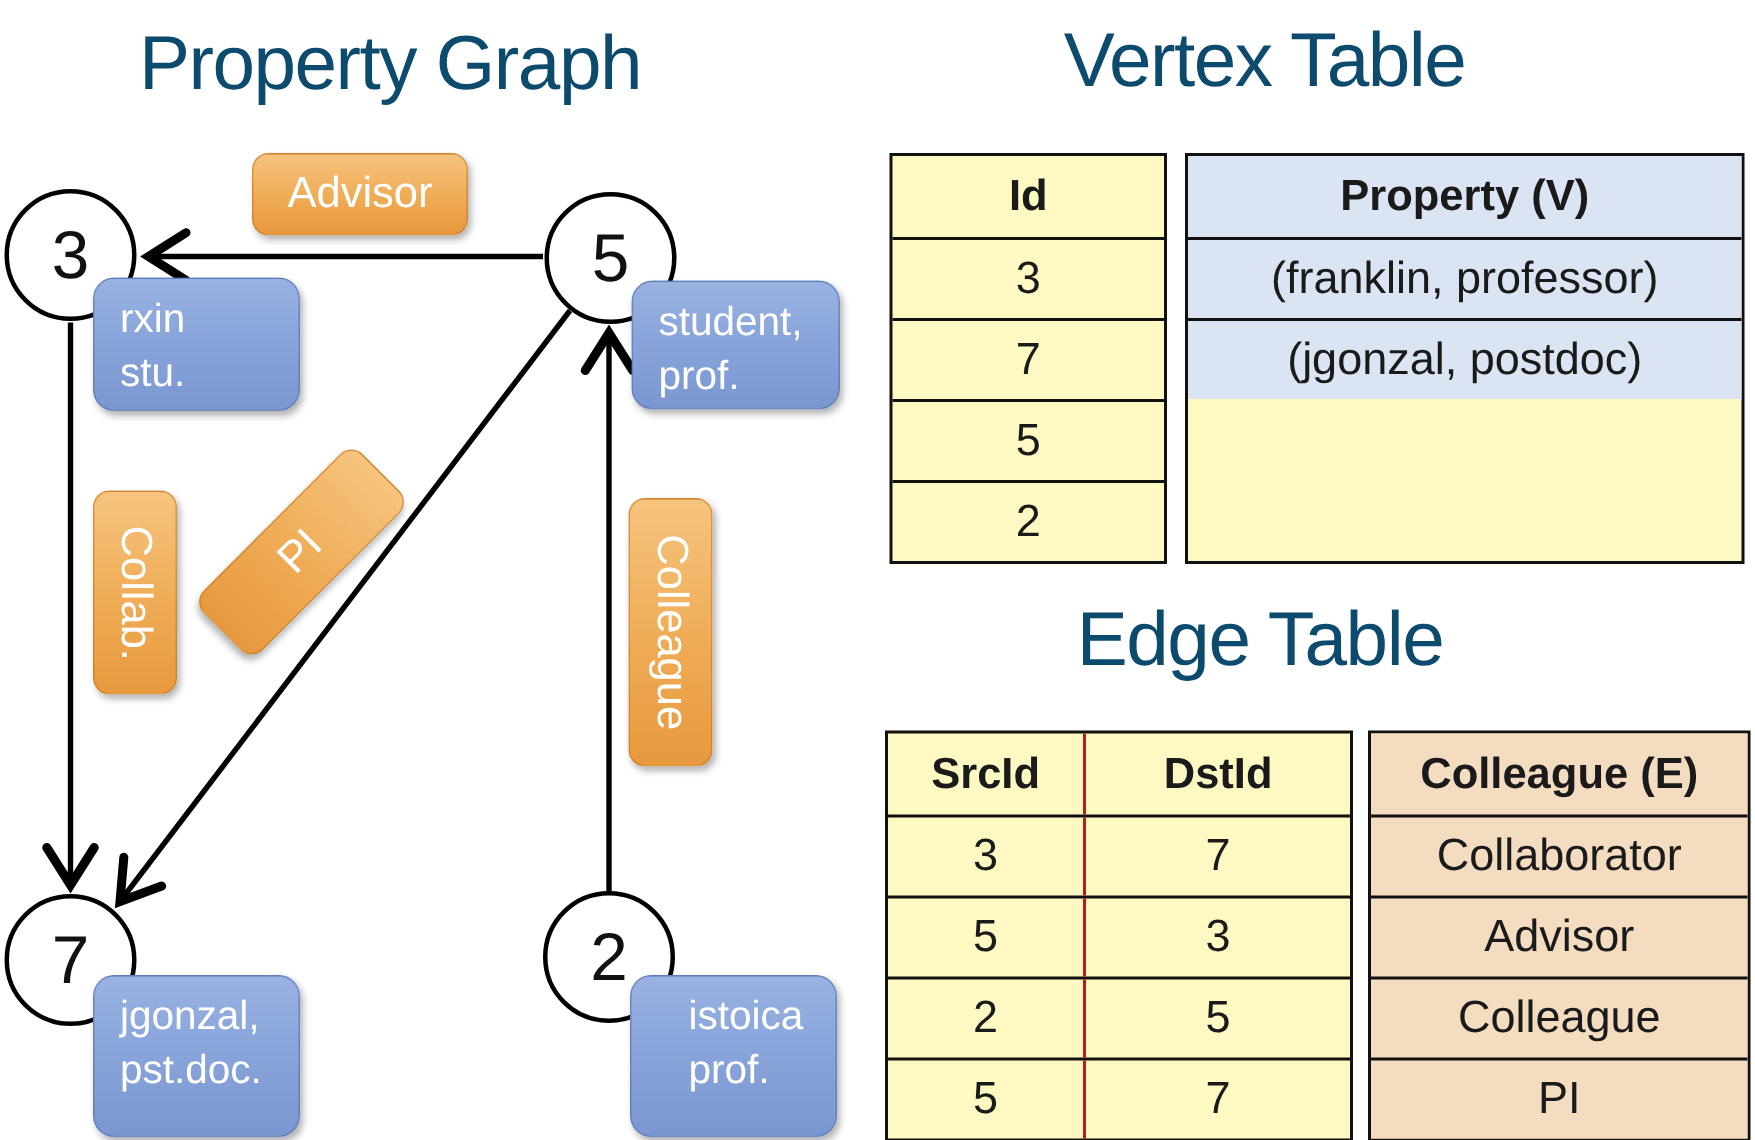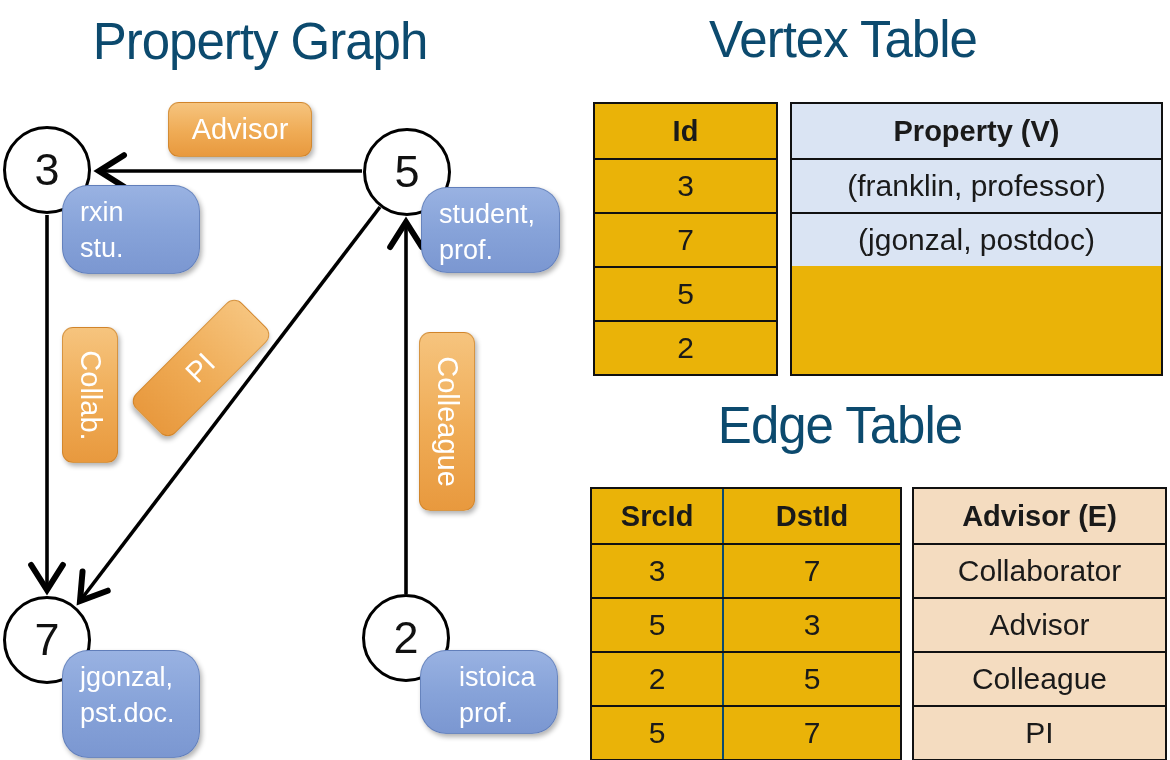--- a/index.html
+++ b/index.html
@@ -26,43 +26,43 @@
     border:1px solid rgba(190,115,25,0.55);
     box-shadow:2px 3px 5px rgba(0,0,0,0.30);
     display:flex;align-items:center;justify-content:center;
     color:#fff;font-size:29px;z-index:4;box-sizing:border-box;
   }
   .elabel .vtext{transform:rotate(90deg);white-space:nowrap;}
   #pi-box{transform:rotate(45deg);}
   #pi-box .vtext-up{transform:rotate(-90deg);white-space:nowrap;}
   
   .vbox{
-    position:absolute;border-radius:26px;
+    position:absolute;border-radius:14px;
     background:linear-gradient(180deg,#99b2e2 0%,#87a3d9 50%,#7b97d1 100%);
     border:1px solid rgba(80,110,170,0.6);
     box-shadow:2px 3px 5px rgba(0,0,0,0.30);
     color:#fff;font-size:27px;line-height:1.32;
     padding:9px 8px 0 17px;box-sizing:border-box;z-index:5;
   }
   
   .tablewrap{position:absolute;display:flex;z-index:2;}
-  .tgroup{border:2.5px solid #111;box-sizing:border-box;background:#eab308;}
+  .tgroup{border:2.5px solid #111;box-sizing:border-box;background:#fef9c3;}
   .trow{
     height:54px;display:flex;align-items:center;justify-content:center;
     border-top:2px solid #111;font-size:30px;box-sizing:border-box;
   }
   .trow:first-child{border-top:none;}
   .trow.th{font-weight:bold;font-size:29px;}
   .bluefill{background:#dae4f3;}
   .tanfill{background:#f4dcc0;}
   .tworow{display:flex;align-items:stretch;}
   .tworow .cell{
     display:flex;align-items:center;justify-content:center;box-sizing:border-box;height:100%;
   }
-  .tworow .cell.first{border-right:2px solid #0c4a6e;}
+  .tworow .cell.first{border-right:2px solid #b91c1c;}
   svg{position:absolute;left:0;top:0;z-index:1;}
 </style>
 </head>
 <body>
 
 <div id="canvas">
 
   <div class="bigtitle" style="left:30px;top:12px;width:460px;">Property Graph</div>
   <div class="bigtitle" style="left:593px;top:10px;width:500px;">Vertex Table</div>
   <div class="bigtitle" style="left:590px;top:396px;width:500px;">Edge Table</div>
@@ -110,21 +110,21 @@
     <div>stu.</div>
   </div>
   <div class="vbox" style="left:421px;top:187px;width:139px;height:86px;">
     <div>student,</div>
     <div>prof.</div>
   </div>
   <div class="vbox" style="left:62px;top:650px;width:138px;height:108px;">
     <div>jgonzal,</div>
     <div>pst.doc.</div>
   </div>
-  <div class="vbox" style="left:420px;top:650px;width:138px;height:84px;padding-left:38px;">
+  <div class="vbox" style="left:420px;top:650px;width:138px;height:108px;padding-left:38px;">
     <div>istoica</div>
     <div>prof.</div>
   </div>
 
   <div class="tablewrap" style="left:593px;top:102px;">
     <div class="tgroup" style="width:185px;">
       <div class="trow th">
         <span>Id</span>
         </div>
       <div class="trow">
@@ -193,21 +193,21 @@
           <span>5</span>
           </div>
         <div class="cell" style="width:177px;">
           <span>7</span>
           </div>
       </div>
     </div>
     <div style="width:10px;"></div>
     <div class="tgroup" style="width:255px;">
       <div class="trow th tanfill">
-        <span>Advisor (E)</span>
+        <span>Colleague (E)</span>
         </div>
       <div class="trow tanfill">
         <span>Collaborator</span>
         </div>
       <div class="trow tanfill">
         <span>Advisor</span>
         </div>
       <div class="trow tanfill">
         <span>Colleague</span>
         </div>

